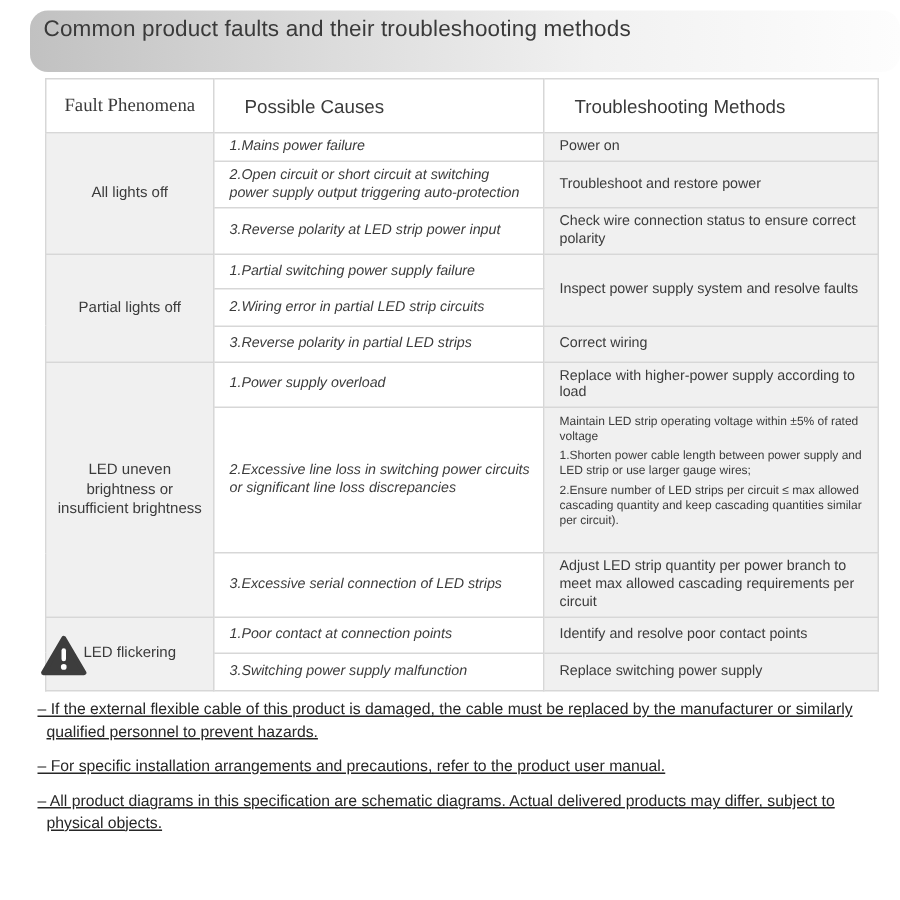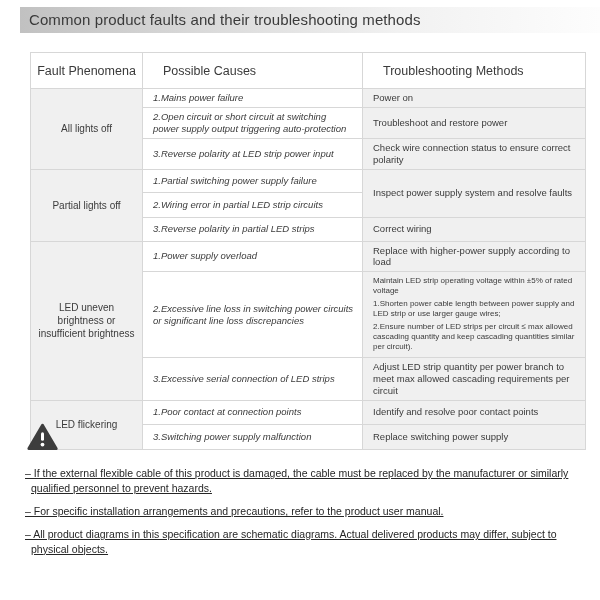--- a/index.html
+++ b/index.html
@@ -9,27 +9,28 @@
     font-family: "Liberation Sans", sans-serif;
     color: #3b3b3b;
     overflow: hidden;
   }
   .page { position: relative; width: 600px; height: 600px; }
 
   
   .title-bar {
     position: absolute;
     left: 20px; top: 7px;
-    width: 580px; height: 26px;
+    width: 580px; height: 41px;
     background: linear-gradient(to right, #c1c1c1 0%, #dcdcdc 35%, #f1f1f1 65%, #fdfdfd 100%);
     line-height: 26px;
     padding-left: 9px;
     font-size: 15px;
     color: #3a3a3a;
     letter-spacing: 0.1px;
+    border-radius: 12px;
   }
 
   
   table.faults {
     position: absolute;
     left: 30px; top: 52px;
     width: 555px;
     border-collapse: collapse;
     table-layout: fixed;
   }
@@ -38,21 +39,21 @@
     vertical-align: middle;
     font-weight: normal;
   }
   th.hdr {
     background: #ffffff;
     font-size: 12.5px;
     color: #3a3a3a;
     height: 36px;
   }
   th.hdr-left { text-align: left; padding-left: 20px; }
-  th.hdr-center { text-align: center; }
+  th.hdr-center { text-align: center; font-family: Liberation Serif, serif; }
   td.phen {
     background: #f0f0f0;
     text-align: center;
     font-size: 10px;
     color: #3b3b3b;
     padding: 2px 6px;
     line-height: 1.3;
   }
   td.cause {
     background: #ffffff;
@@ -62,21 +63,21 @@
     color: #3b3b3b;
     font-style: italic;
   }
   td.method {
     background: #f0f0f0;
     font-size: 9.5px;
     padding: 3px 8px 3px 10px;
     line-height: 1.25;
     color: #3b3b3b;
   }
-  td.method-multi { font-size: 8px; line-height: 1.25; padding: 4px 8px 5px 10px; margin-left: 44px; }
+  td.method-multi { font-size: 8px; line-height: 1.25; padding: 4px 8px 16px 10px; margin-left: 44px; }
   .m-line + .m-line { margin-top: 3px; }
 
   
   .notice-head {
     position: absolute;
     left: 27px; top: 423px;
     display: flex;
     align-items: center;
   }
   .notice-icon { width: 31px; height: 28px; display: block; }

